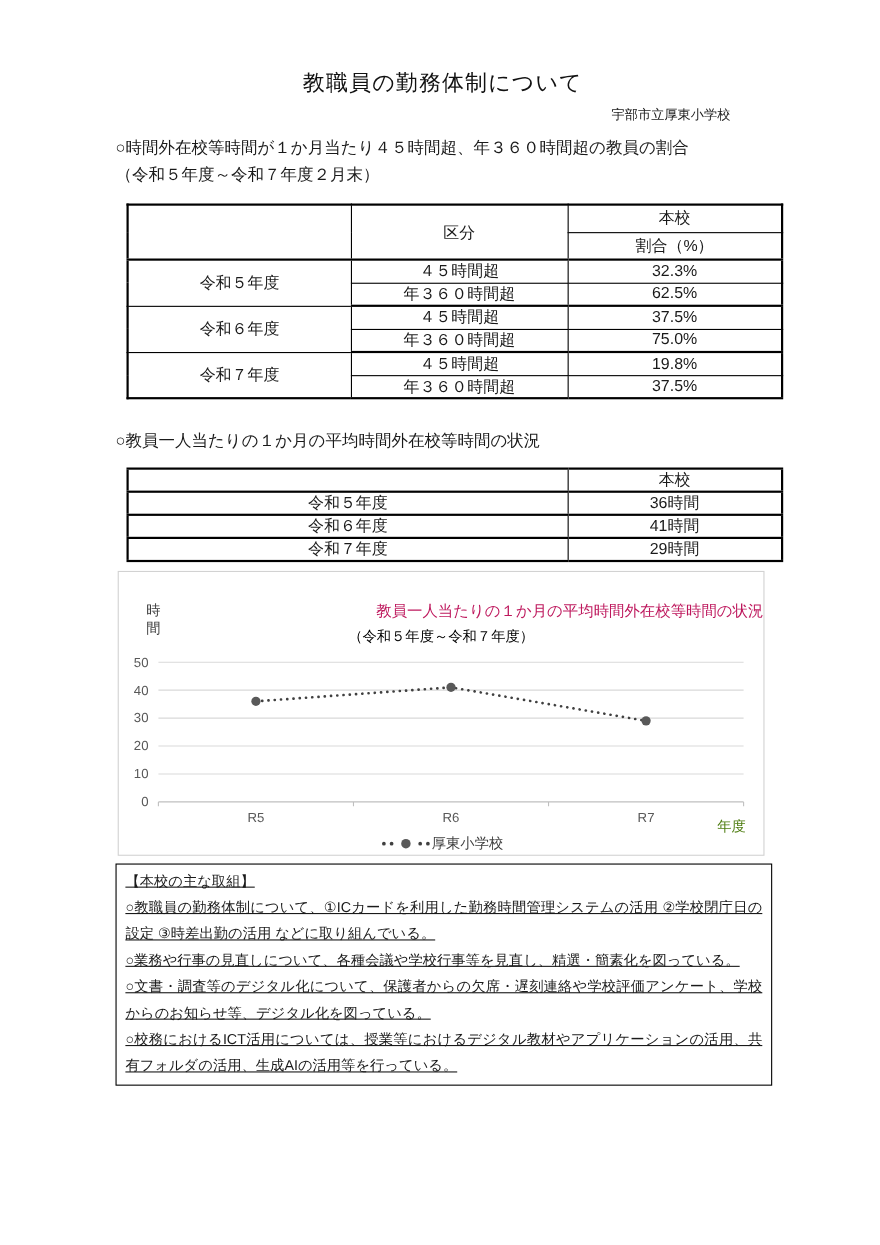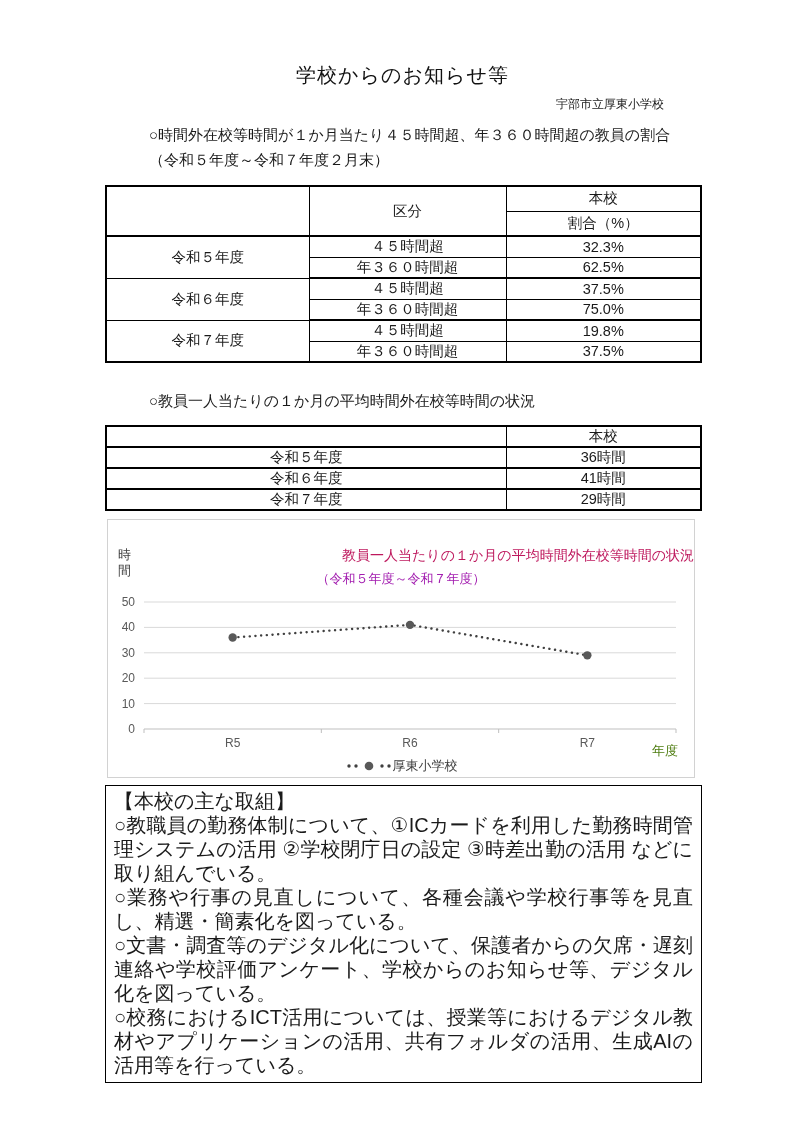--- a/index.html
+++ b/index.html
@@ -11,64 +11,64 @@
   }
   .content { position:absolute; left:105px; top:0; width:595px; }
 
   .doc-title {
     margin-top:62px; text-align:center;
     font-family:"Liberation Serif","DejaVu Serif",serif;
     font-size:20px; font-weight:400; letter-spacing:1px; color:#111;
   }
   .school-name { margin-top:7px; margin-right:36px; text-align:right; font-size:12px; }
 
-  .sec-heading { margin-top:9px; font-size:15px; line-height:25px;margin-left:44px; }
+  .sec-heading { margin-top:9px; font-size:15px; line-height:25px; }
   .sec-heading .period { display:block; }
 
-  table { border-collapse:collapse; width:595px; table-layout:fixed; }
+  table { border-collapse:collapse; width:595px; table-layout:fixed;margin-left:10px; }
   table, th, td { border:1px solid #000; }
   table { border-width:2px; }
   td { font-size:14.5px; text-align:center; font-weight:400; vertical-align:middle; }
   .t1 { margin-top:13px; }
   .t1 td { height:21px; }
   .t1 .hdr td { height:25px; }
   .t1 col.c1 { width:203px; } .t1 col.c2 { width:197px; } .t1 col.c3 { width:195px; }
   .t1 .grp-end td { border-bottom-width:2px; }
   .t1 td.hdr-span { border-bottom-width:2px; }
   .t2 { margin-top:12px; }
   .t2 td { height:20.5px; border-bottom-width:2px; border-top-width:2px; }
   .t2 col.c1 { width:400px; } .t2 col.c2 { width:195px; }
 
   .chart-box {
     margin-top:8px; margin-left:2px; width:588px; height:259px;
     border:1px solid #d2d2d2; position:relative; background:#fff;
   }
   .chart-title { margin-top:27px; text-align:right; font-size:14px; color:#be185d; }
-  .chart-subtitle { margin-top:5px; text-align:center; font-size:13px; color:#a21caf; }
+  .chart-subtitle { margin-top:5px; text-align:center; font-size:13px; color:#000000; }
   .chart-ylabel {
-    position:absolute; left:9px; top:27px; width:15px;
+    position:absolute; left:24px; top:27px; width:15px;
     font-size:13px; line-height:16px; color:#3f3f3f; text-align:center; word-break:break-all;
   }
   .chart-xlabel { position:absolute; right:16px; bottom:17px; font-size:13px; color:#4d7c0f; }
   .plot-wrap { margin-top:3px; }
   .legend-row { display:flex; justify-content:center; align-items:center; gap:0; margin-top:-4px; }
   .legend-label { font-size:13px; color:#3f3f3f; }
 
   .init-box {
     margin-top:7px; width:597px; border:1.5px solid #000;
-    padding:3px 8px 5px 8px; font-size:20px; line-height:24px;
+    padding:3px 8px 5px 8px; font-size:13px; line-height:24px;text-decoration:underline;
   }
   .init-box p { margin:0; text-align:justify; }
 </style>
 </head>
 <body>
 
 <div class="content">
 
-  <h1 class="doc-title">学校からのお知らせ等</h1>
+  <h1 class="doc-title">教職員の勤務体制について</h1>
   <div class="school-name">宇部市立厚東小学校</div>
 
   <div class="sec-heading">
     <span>○時間外在校等時間が１か月当たり４５時間超、年３６０時間超の教員の割合</span>
     <span class="period">（令和５年度～令和７年度２月末）</span>
   </div>
 
   <table class="t1">
     <colgroup>
         <col class="c1">

